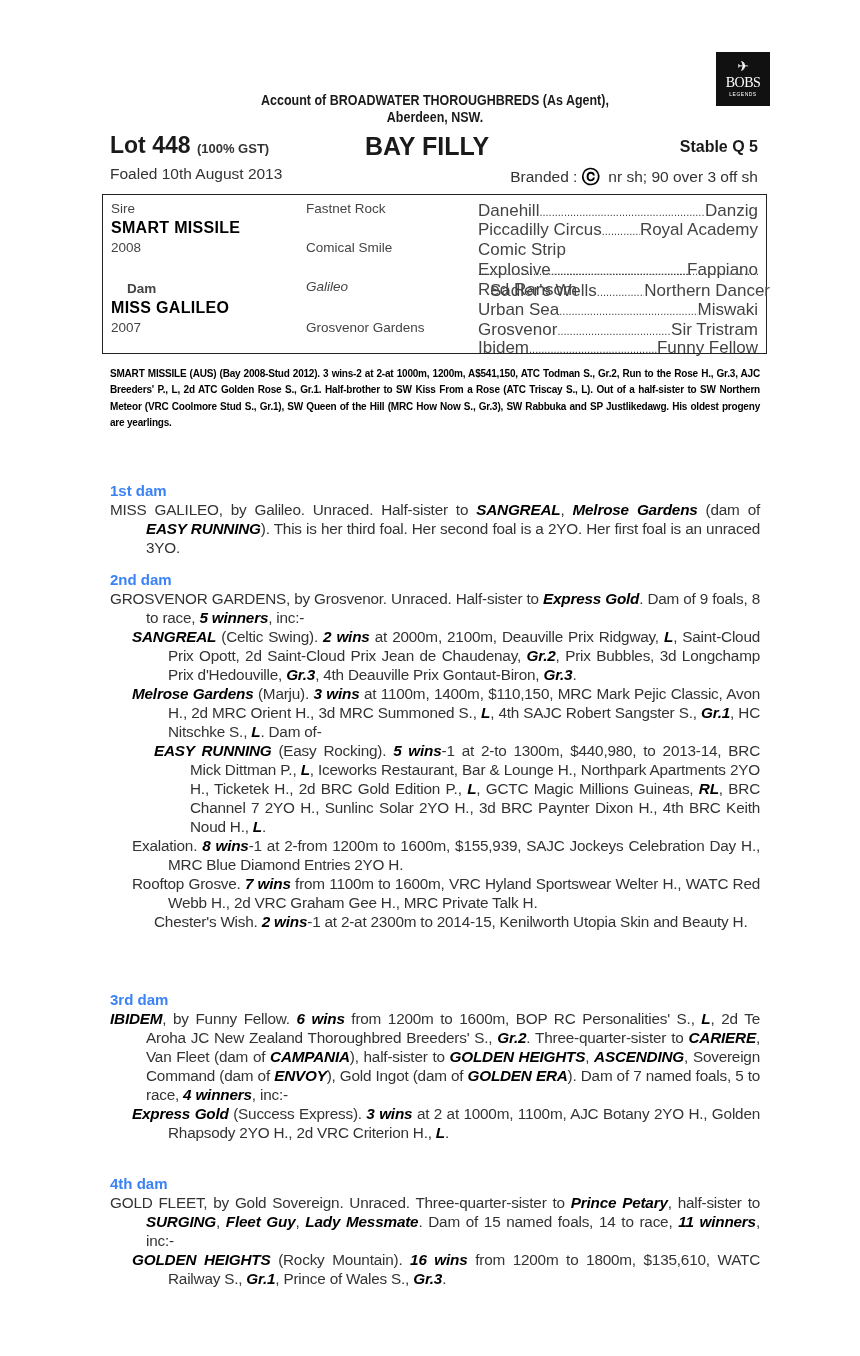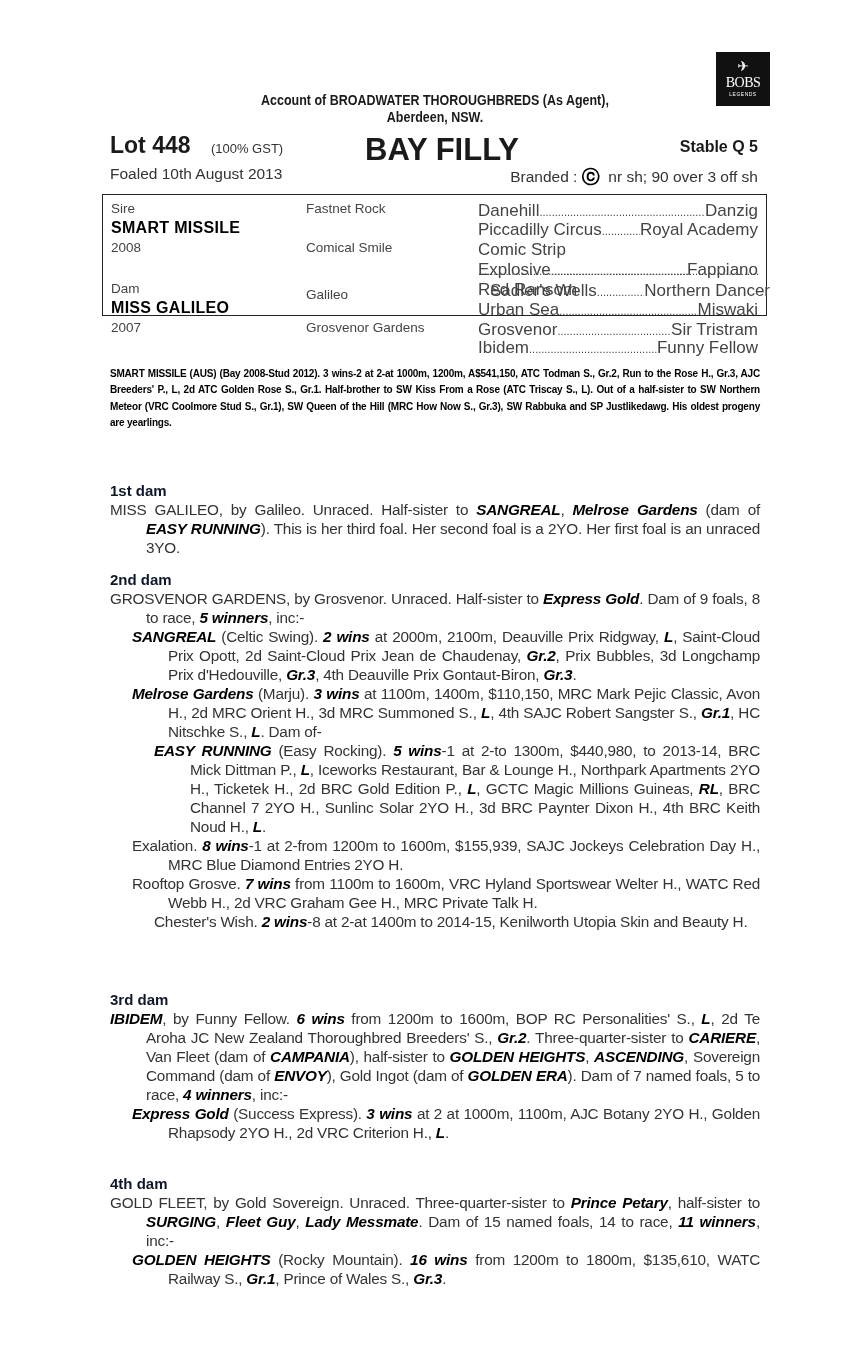--- a/index.html
+++ b/index.html
@@ -8,39 +8,39 @@
     .page { position: absolute; left: 110px; top: 0; width: 650px; }
     .logo { position: absolute; left: 716px; top: 52px; width: 54px; height: 54px; background: #111;
             color: #fff; text-align: center; }
     .logo .bird { font-size: 14px; line-height: 20px; margin-top: 4px; }
     .logo .bobs { font-family: "Liberation Serif", serif; font-size: 14px; line-height: 14px; letter-spacing: -0.5px; }
     .logo .sub { font-size: 5px; letter-spacing: 0.5px; line-height: 8px; }
     .account { position: absolute; left: 0; width: 650px; top: 92px; text-align: center;
                font-weight: bold; font-size: 14.5px; line-height: 17px; transform: scaleX(0.86); transform-origin: center top; }
     .lot-row { position: absolute; top: 132px; left: 0; width: 650px; height: 30px; }
     .lot { position: absolute; left: 0; top: 0; font-weight: 900; font-size: 23px; }
-    .lot .gst { font-weight: normal; font-size: 13px; color: #333; margin-left: 14px; }
-    .sex { position: absolute; left: 255px; top: 0; font-weight: 900; font-size: 31px; }
+    .lot .gst { font-weight: bold; font-size: 13px; color: #333; }
+    .sex { position: absolute; left: 255px; top: 0; font-weight: 900; font-size: 25px; }
     .stable { position: absolute; right: 2px; top: 6px; font-weight: 900; font-size: 16px; }
     .foal-row { position: absolute; top: 165px; left: 0; width: 650px; font-size: 15.5px; color: #333; }
     .foaled { position: absolute; left: 0; top: 0; }
     .brand { position: absolute; right: 2px; top: 0; }
     .brand-icon { font-weight: bold; font-size: 18px; color: #000; display: inline-block; vertical-align: -1px; }
-    .pedigree { position: absolute; top: 194px; left: -8px; width: 665px; height: 122px;
+    .pedigree { position: absolute; top: 194px; left: -8px; width: 665px; height: 160px;
                 border: 1.5px solid #222; box-sizing: border-box; padding-left: 37px; }
     .ped-cell { position: absolute; font-size: 13.5px; color: #444; white-space: nowrap; }
     .ped-big { position: absolute; font-weight: 900; font-size: 16px; color: #000; white-space: nowrap; letter-spacing: 0.3px; }
     .gp-line { position: absolute; left: 375px; width: 280px; font-size: 17px; color: #444;
                display: flex; white-space: nowrap; }
     .gp-line .dots { flex: 1; overflow: hidden; }
     .gp-line .dots::before { content: "................................................................................................"; letter-spacing: 0px; font-size: 11px; }
     .sire-blurb { position: absolute; top: 366px; left: 0; width: 650px; font-weight: 900; font-size: 10px;
                   line-height: 16.3px; text-align: justify; color: #000; letter-spacing: -0.2px; }
     .section { position: absolute; left: 0; width: 650px; }
-    .sec-title { font-weight: 900; font-size: 15px; color: #0f172a; margin-bottom: 1px; }
+    .sec-title { font-weight: 900; font-size: 15px; color: #3b82f6; margin-bottom: 1px; }
     .para { font-size: 15.3px; line-height: 19px; color: #333; text-align: justify; letter-spacing: -0.2px; }
     .para b { color: #000; font-weight: 900; font-style: italic; }
     .indent0 { padding-left: 36px; text-indent: -36px; }
     .indent1 { padding-left: 58px; text-indent: -36px; }
     .indent2 { padding-left: 80px; text-indent: -36px; }
   </style>
 </head>
 <body>
 
 <div class="logo">
@@ -71,27 +71,27 @@
       <span>Branded :</span>
       <span class="brand-icon">ⓒ</span>&nbsp;
       <span>nr sh; 90 over 3 off sh</span>
     </div>
   </div>
 
   <div class="pedigree">
     <div class="ped-cell" style="left:8px; top:6px;">Sire</div>
     <div class="ped-big" style="left:8px; top:24px;">SMART MISSILE</div>
     <div class="ped-cell" style="left:8px; top:45px;">2008</div>
-    <div class="ped-cell" style="left:8px; top:86px;">Dam</div>
+    <div class="ped-cell" style="left:24px; top:86px;font-weight:bold;">Dam</div>
     <div class="ped-big" style="left:8px; top:104px;">MISS GALILEO</div>
     <div class="ped-cell" style="left:8px; top:125px;">2007</div>
 
     <div class="ped-cell" style="left:203px; top:6px;">Fastnet Rock</div>
     <div class="ped-cell" style="left:203px; top:45px;">Comical Smile</div>
-    <div class="ped-cell" style="left:203px; top:92px;">Galileo</div>
+    <div class="ped-cell" style="left:203px; top:84px;font-style:italic;">Galileo</div>
     <div class="ped-cell" style="left:203px; top:125px;">Grosvenor Gardens</div>
 
     <div class="gp-line" style="top:6px;">
         <span>Danehill</span>
         <span class="dots"></span>
         <span>Danzig</span>
       </div>
     <div class="gp-line" style="top:25px;">
         <span>Piccadilly Circus</span>
         <span class="dots"></span>
@@ -140,21 +140,21 @@
 
   <div class="section" style="top:571px;">
     <div class="sec-title">2nd dam</div>
     <div class="paras">
         <div class="para indent0"><span>GROSVENOR GARDENS, by Grosvenor. Unraced. Half-sister to </span><b>Express Gold</b><span>. Dam of 9 foals, 8 to race, </span><b>5 winners</b><span>, inc:-</span></div>
         <div class="para indent1"><b>SANGREAL</b><span> (Celtic Swing). </span><b>2 wins</b><span> at 2000m, 2100m, Deauville Prix Ridgway, </span><b>L</b><span>, Saint-Cloud Prix Opott, 2d Saint-Cloud Prix Jean de Chaudenay, </span><b>Gr.2</b><span>, Prix Bubbles, 3d Longchamp Prix d'Hedouville, </span><b>Gr.3</b><span>, 4th Deauville Prix Gontaut-Biron, </span><b>Gr.3</b><span>.</span></div>
         <div class="para indent1"><b>Melrose Gardens</b><span> (Marju). </span><b>3 wins</b><span> at 1100m, 1400m, $110,150, MRC Mark Pejic Classic, Avon H., 2d MRC Orient H., 3d MRC Summoned S., </span><b>L</b><span>, 4th SAJC Robert Sangster S., </span><b>Gr.1</b><span>, HC Nitschke S., </span><b>L</b><span>. Dam of-</span></div>
         <div class="para indent2"><b>EASY RUNNING</b><span> (Easy Rocking). </span><b>5 wins</b><span>-1 at 2-to 1300m, $440,980, to 2013-14, BRC Mick Dittman P., </span><b>L</b><span>, Iceworks Restaurant, Bar &amp; Lounge H., Northpark Apartments 2YO H., Ticketek H., 2d BRC Gold Edition P., </span><b>L</b><span>, GCTC Magic Millions Guineas, </span><b>RL</b><span>, BRC Channel 7 2YO H., Sunlinc Solar 2YO H., 3d BRC Paynter Dixon H., 4th BRC Keith Noud H., </span><b>L</b><span>.</span></div>
         <div class="para indent1"><span>Exalation. </span><b>8 wins</b><span>-1 at 2-from 1200m to 1600m, $155,939, SAJC Jockeys Celebration Day H., MRC Blue Diamond Entries 2YO H.</span></div>
         <div class="para indent1"><span>Rooftop Grosve. </span><b>7 wins</b><span> from 1100m to 1600m, VRC Hyland Sportswear Welter H., WATC Red Webb H., 2d VRC Graham Gee H., MRC Private Talk H.</span></div>
-        <div class="para indent2"><span>Chester's Wish. </span><b>2 wins</b><span>-8 at 2-at 1400m to 2014-15, Kenilworth Utopia Skin and Beauty H.</span></div>
+        <div class="para indent2"><span>Chester's Wish. </span><b>2 wins</b><span>-1 at 2-at 2300m to 2014-15, Kenilworth Utopia Skin and Beauty H.</span></div>
       </div>
   </div>
 
   <div class="section" style="top:991px;">
     <div class="sec-title">3rd dam</div>
     <div class="paras">
         <div class="para indent0"><b>IBIDEM</b><span>, by Funny Fellow. </span><b>6 wins</b><span> from 1200m to 1600m, BOP RC Personalities' S., </span><b>L</b><span>, 2d Te Aroha JC New Zealand Thoroughbred Breeders' S., </span><b>Gr.2</b><span>. Three-quarter-sister to </span><b>CARIERE</b><span>, Van Fleet (dam of </span><b>CAMPANIA</b><span>), half-sister to </span><b>GOLDEN HEIGHTS</b><span>, </span><b>ASCENDING</b><span>, Sovereign Command (dam of </span><b>ENVOY</b><span>), Gold Ingot (dam of </span><b>GOLDEN ERA</b><span>). Dam of 7 named foals, 5 to race, </span><b>4 winners</b><span>, inc:-</span></div>
         <div class="para indent1"><b>Express Gold</b><span> (Success Express). </span><b>3 wins</b><span> at 2 at 1000m, 1100m, AJC Botany 2YO H., Golden Rhapsody 2YO H., 2d VRC Criterion H., </span><b>L</b><span>.</span></div>
       </div>
   </div>

